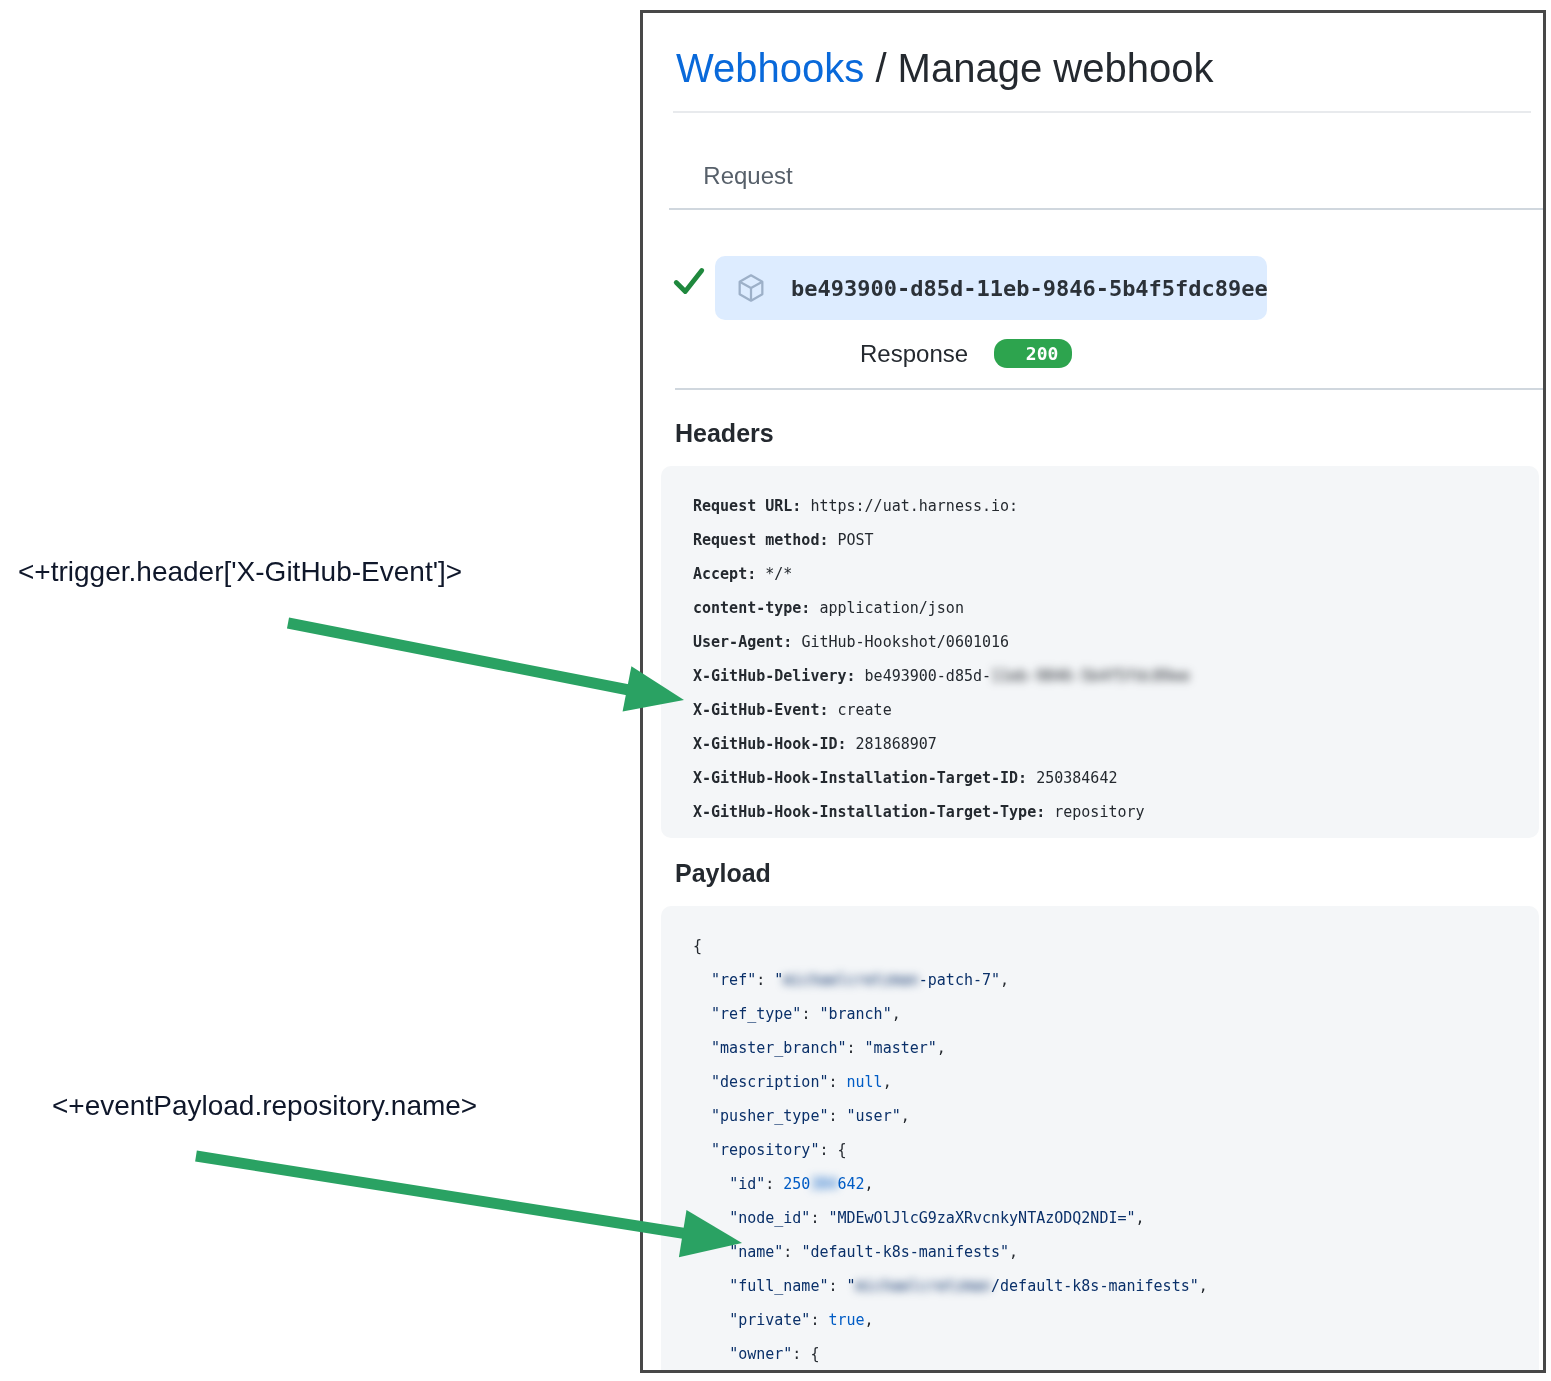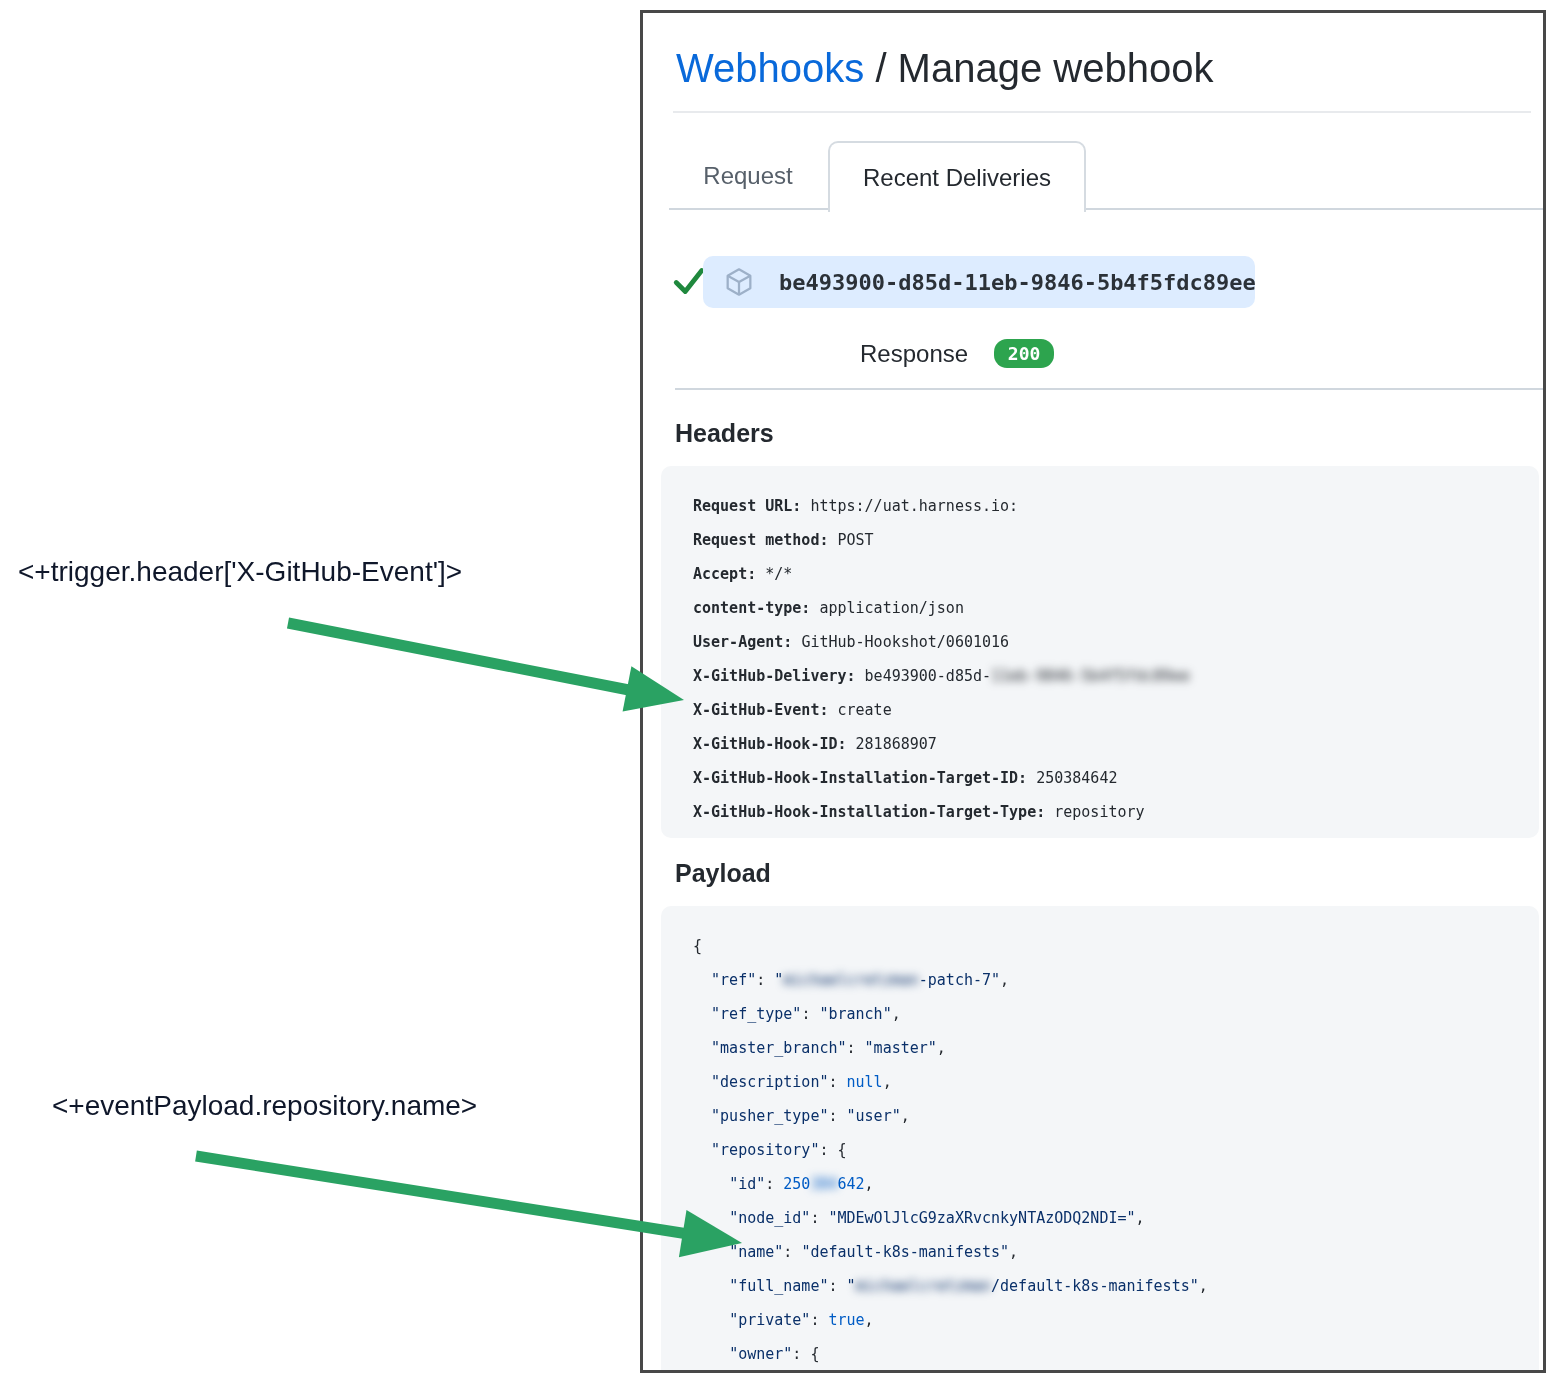--- a/index.html
+++ b/index.html
@@ -32,41 +32,41 @@
                 display:flex;align-items:center;justify-content:center;
                 font-size:24px;color:#57606a;cursor:pointer;}
   .tab-recent{position:absolute;left:185px;top:128px;width:258px;height:71px;
               background:#ffffff;border:2px solid #d5dbe1;border-bottom:none;
               border-radius:10px 10px 0 0;box-sizing:border-box;z-index:2;
               display:flex;align-items:center;justify-content:center;
               font-size:24px;color:#24292f;cursor:pointer;}
 
   
   .check-wrap{position:absolute;left:28px;top:250px;width:36px;height:36px;}
-  .delivery-pill{position:absolute;left:60px;top:243px;width:552px;height:52px;
+  .delivery-pill{position:absolute;left:72px;top:243px;width:552px;height:64px;
                  background:#ddecff;border-radius:10px;display:flex;align-items:center;
                  padding:0 0 0 20px;box-sizing:border-box;cursor:pointer;}
   .pill-icon{width:32px;height:32px;margin-right:24px;flex:0 0 auto;}
   .pill-id{font-family:"DejaVu Sans Mono",monospace;font-size:22px;font-weight:bold;
            color:#2b3138;white-space:nowrap;}
 
   
   .tabline2{position:absolute;left:32px;right:0;top:375px;height:2px;background:#d0d7de;}
   .tab-request{position:absolute;left:32px;top:306px;width:151px;height:71px;
                background:#ffffff;border:2px solid #d5dbe1;border-bottom:none;
                border-radius:10px 10px 0 0;box-sizing:border-box;z-index:2;
                display:flex;align-items:center;justify-content:center;
                font-size:24px;color:#24292f;cursor:pointer;}
   .tab-response{position:absolute;left:205px;top:306px;height:69px;
                 display:flex;align-items:center;gap:26px;padding:0 12px;
                 font-size:24px;color:#24292f;cursor:pointer;}
   .badge-200{display:inline-flex;align-items:center;justify-content:center;
              min-width:60px;height:29px;background:#2da44e;color:#ffffff;
              border-radius:13px;font-family:"DejaVu Sans Mono",monospace;
-             font-size:18px;font-weight:bold;}
+             font-size:18px;font-weight:bold;padding-left:18px;}
 
   
   .sec-heading{position:absolute;left:32px;font-size:25px;font-weight:bold;color:#24292f;}
   #headers-heading{top:406px;}
   #payload-heading{top:846px;}
 
   
   .code-box{position:absolute;left:18px;right:4px;background:#f4f6f8;
             border-radius:10px;box-sizing:border-box;
             font-family:"DejaVu Sans Mono",monospace;font-size:15px;line-height:34px;
@@ -102,21 +102,20 @@
 
 <div class="panel">
 
   <div class="title">
     <span class="crumb-link">Webhooks</span><span class="crumb-rest"> / </span><span class="crumb-rest">Manage webhook</span>
   </div>
   <div class="title-divider"></div>
 
   <div class="tabline1"></div>
   <div class="tab-settings">Request</div>
-  <div class="tab-recent">Recent Deliveries</div>
 
   <div class="check-wrap">
     <svg viewBox="0 0 24 24" width="36" height="36">
       <path d="M3.5 13 L9.5 19 L20.5 5" fill="none" stroke="#1f883d" stroke-width="3.2" stroke-linecap="round" stroke-linejoin="round"></path>
     </svg>
   </div>
   <div class="delivery-pill">
     <svg class="pill-icon" viewBox="0 0 24 24">
       <g fill="none" stroke="#9db0c8" stroke-width="1.7" stroke-linejoin="round">
         <path d="M12 2.5 L20.5 7.25 V16.75 L12 21.5 L3.5 16.75 V7.25 Z"></path>

